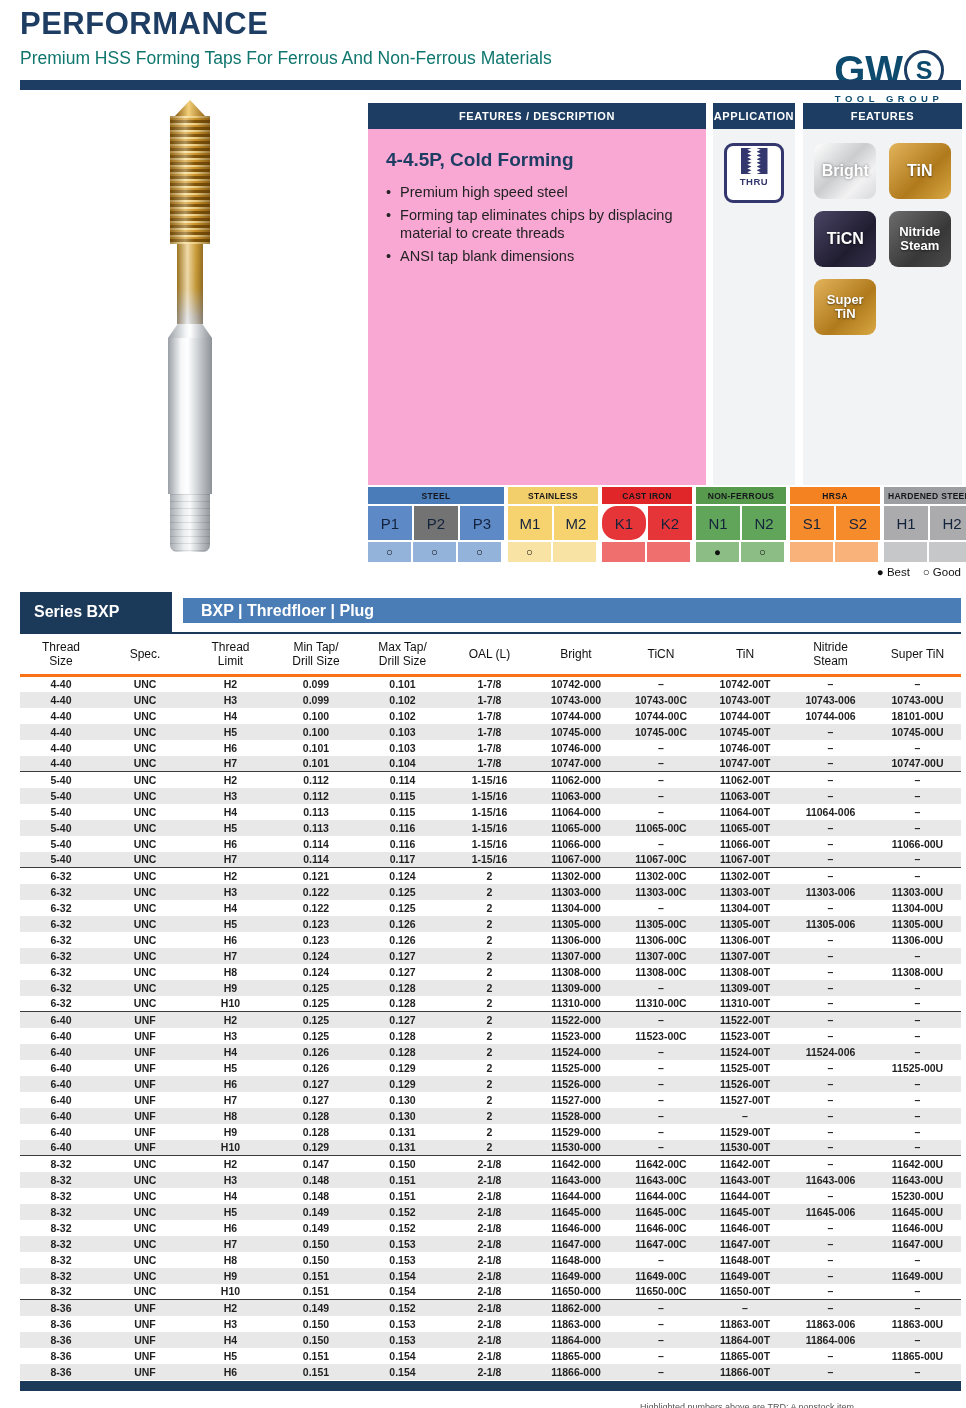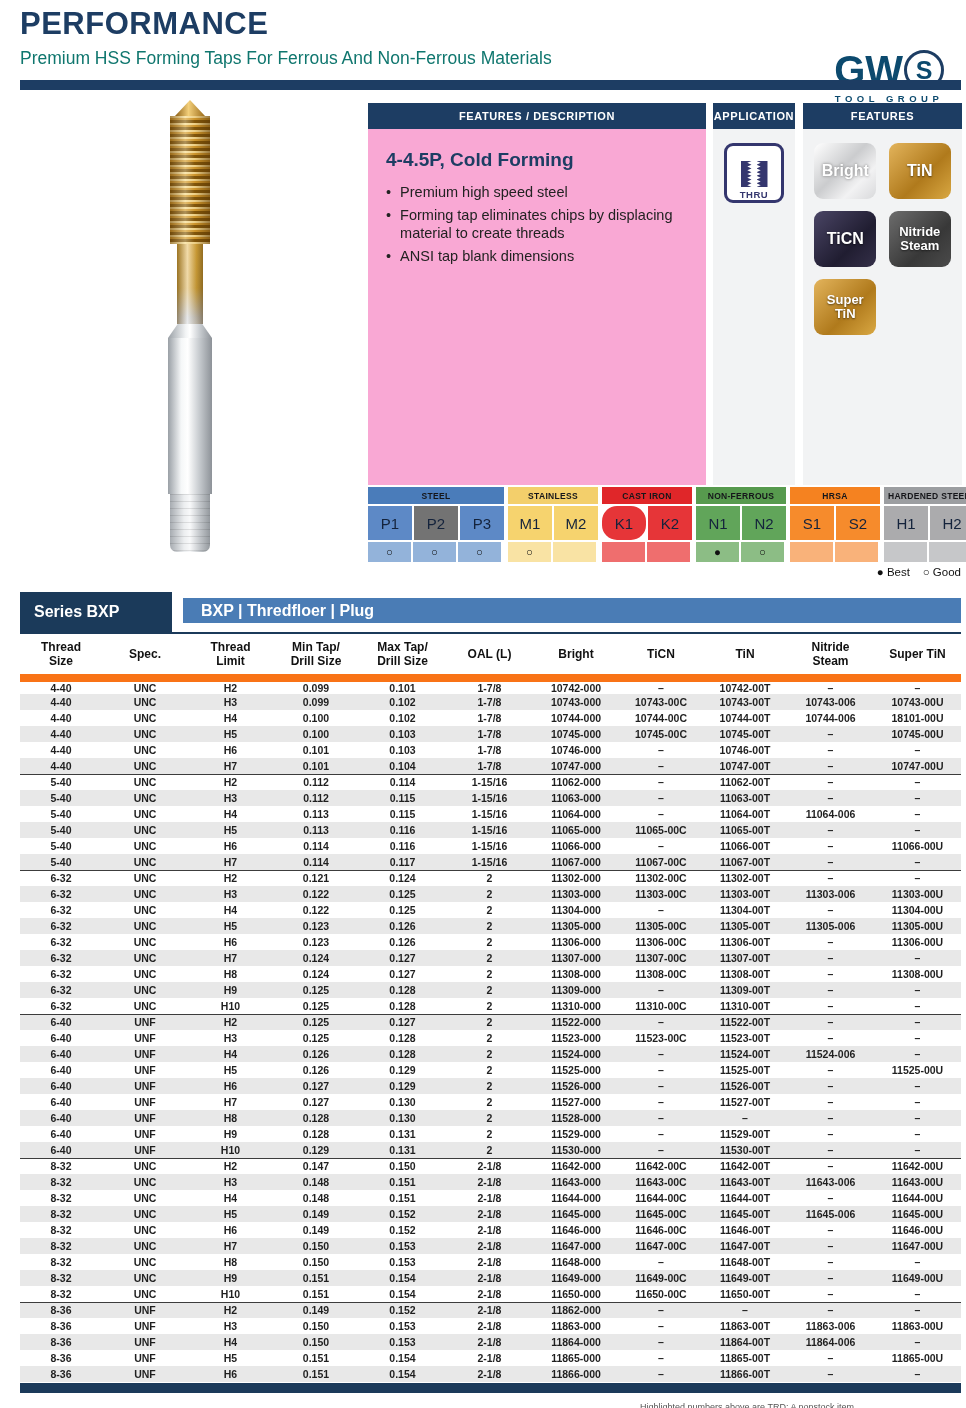--- a/index.html
+++ b/index.html
@@ -42,21 +42,21 @@
   .panel{position:absolute;top:103px;}
   .panel-head{height:26px;background:#1d3d63;color:#fff;font-size:11px;font-weight:bold;
               display:flex;align-items:center;justify-content:center;letter-spacing:.6px;}
   #desc-panel{left:368px;width:338px;height:382px;background:#f9a8d4;}
   .desc-body{padding:14px 18px;}
   .desc-title{color:#1d3d63;font-size:19px;font-weight:bold;margin:6px 0 12px;}
   .desc-li{display:flex;font-size:14.5px;color:#222;margin:5px 0;line-height:1.25;}
   .desc-li .dot{margin-right:9px;}
   #app-panel{left:713px;width:82px;height:382px;background:#f2f3f4;}
   .thru-wrap{margin:14px auto 0;width:54px;height:54px;border:3px solid #34366e;border-radius:9px;
-             background:#fff;display:flex;flex-direction:column;align-items:center;justify-content:flex-end;}
+             background:#fff;display:flex;flex-direction:column;align-items:center;justify-content:flex-start;}
   .thru-threads{display:flex;gap:5px;height:26px;margin-top:2px;}
   .thru-threads span{display:block;width:11px;height:26px;background:#34366e;}
   .thru-l{clip-path:polygon(0 0,100% 0,62% 7%,100% 14%,62% 21%,100% 29%,62% 36%,100% 43%,62% 50%,100% 57%,62% 64%,100% 71%,62% 79%,100% 86%,62% 93%,100% 100%,0 100%);}
   .thru-r{clip-path:polygon(0 0,100% 0,100% 100%,0 100%,38% 93%,0 86%,38% 79%,0 71%,38% 64%,0 57%,38% 50%,0 43%,38% 36%,0 29%,38% 21%,0 14%,38% 7%);}
   .thru-label{font-size:9.5px;font-weight:bold;color:#34366e;margin-top:2px;letter-spacing:.5px;}
   #feat-panel{left:803px;width:159px;height:382px;background:#f2f3f4;}
   .badges{padding:14px 10px;display:grid;grid-template-columns:1fr 1fr;gap:12px 10px;justify-items:center;}
   .badge{width:62px;height:56px;border-radius:9px;color:#fff;font-weight:bold;
          display:flex;align-items:center;justify-content:center;text-align:center;
          font-size:16px;line-height:1.1;white-space:pre-line;
@@ -85,23 +85,23 @@
               color:#fff;display:flex;align-items:center;padding-left:14px;
               font-size:16px;font-weight:bold;box-sizing:border-box;}
   .series-bar{position:absolute;left:183px;top:598px;width:778px;height:25px;background:#4a7cb5;
               color:#fff;display:flex;align-items:center;padding-left:18px;
               font-size:16px;font-weight:bold;box-sizing:border-box;}
   .series-rule{position:absolute;left:20px;top:632px;width:941px;height:2px;background:#1b3a5a;}
 
   
   .tbl-wrap{position:absolute;left:20px;top:636px;width:941px;}
   table{border-collapse:collapse;table-layout:fixed;width:941px;}
-  th{font-size:12px;font-weight:bold;color:#111;text-align:center;vertical-align:middle;
+  th{font-size:12px;font-weight:normal;color:#111;text-align:center;vertical-align:middle;
      white-space:pre-line;line-height:1.15;height:38px;padding:0;
-     border-bottom:8px solid #f97316;}
+     border-bottom:3px solid #f97316;}
   td{font-size:10.5px;font-weight:bold;color:#1f1f1f;text-align:center;height:16px;
      padding:0;box-sizing:border-box;}
   tr.alt{background:#e8e8e8;}
   tr.group-end td{border-bottom:1.5px solid #3c3c3c;}
   .tbl-footer{height:10px;background:#1b3a5a;margin-top:1px;}
   .footnote{position:absolute;left:640px;top:1402px;width:321px;height:6px;overflow:hidden;
             font-size:9px;color:#555;}
 </style>
 </head>
 <body>
@@ -708,21 +708,21 @@
             <td>8-32</td>
             <td>UNC</td>
             <td>H4</td>
             <td>0.148</td>
             <td>0.151</td>
             <td>2-1/8</td>
             <td>11644-000</td>
             <td>11644-00C</td>
             <td>11644-00T</td>
             <td>–</td>
-            <td>11644-00U</td>
+            <td>15230-00U</td>
           </tr>
           <tr class="alt">
             <td>8-32</td>
             <td>UNC</td>
             <td>H5</td>
             <td>0.149</td>
             <td>0.152</td>
             <td>2-1/8</td>
             <td>11645-000</td>
             <td>11645-00C</td>

